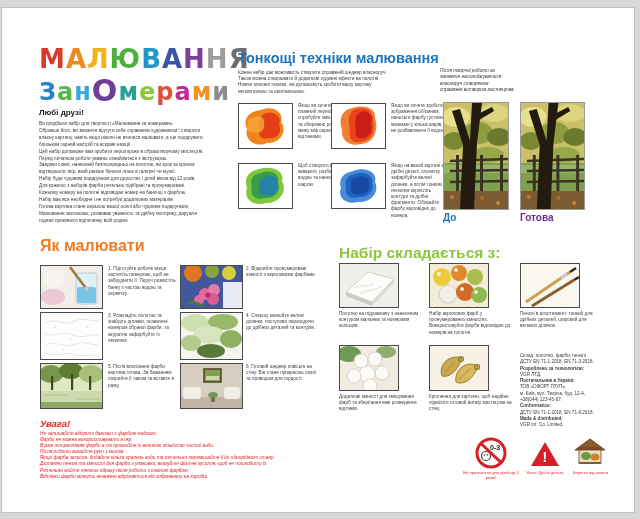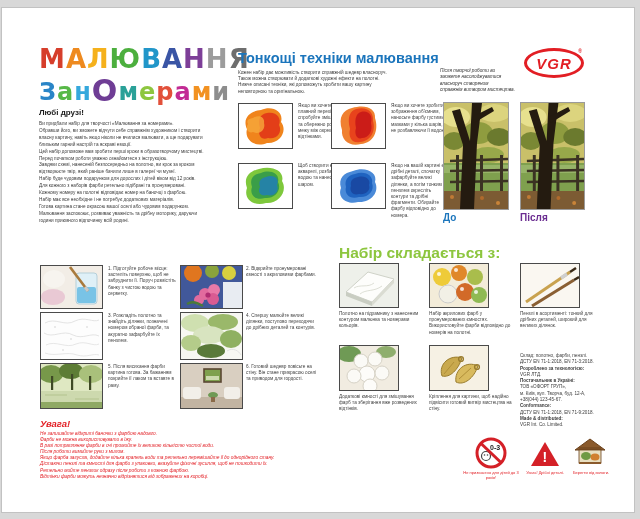--- a/index.html
+++ b/index.html
@@ -128,24 +128,20 @@
 
   <div class="abs frame" style="left:329px;top:155px;width:55px;height:46px;">
     <svg width="53" height="44" viewBox="0 0 53 44">
       <path d="M21 7 C34 2 46 9 43 18 C48 28 39 39 26 38 C15 41 5 34 9 24 C6 14 12 9 21 7 Z" fill="#4a8ad8"></path>
       <path d="M23 10 C33 6 42 12 40 19 C43 27 36 34 27 33 C18 36 12 30 14 23 C12 15 17 11 23 10 Z" fill="#1f63c0"></path>
       <path d="M26 13 C34 11 39 16 37 21 C39 27 33 31 27 30 C21 32 17 27 19 22 C18 16 21 14 26 13 Z" fill="#1846a0" opacity="0.9"></path>
     </svg>
   </div>
   <div class="abs caption" style="left:389px;top:155px;width:58px;">Якщо на вашій картині є дрібні деталі, спочатку зафарбуйте великі ділянки, а потім тонким пензлем окресліть контури та дрібні фрагменти. Обирайте фарбу відповідно до номера.</div>
 
-  <div class="abs vgr" style="left:522px;top:40px;">
-    <span>VGR</span>
-    <span class="reg">®</span>
-  </div>
 
   <div class="abs note" style="left:438px;top:60px;width:110px;">
       <div>Після творчої роботи ви</div>
       <div>зможете насолоджуватися</div>
       <div>власноруч створеним</div>
       <div>справжнім витвором мистецтва.</div>
     </div>
 
   <div class="abs" style="left:441px;top:94px;width:66px;height:108px;border:1px solid #9a9a9a;box-sizing:border-box;">
     <svg width="64" height="106" viewBox="0 0 64 106">
@@ -193,22 +189,23 @@
       <line x1="6" y1="68" x2="64" y2="67" stroke="#3b3223" stroke-width="2.4"></line>
       <line x1="6" y1="79" x2="64" y2="78" stroke="#3b3223" stroke-width="2.4"></line>
       <rect x="12" y="52" width="3" height="36" fill="#3b3223"></rect>
       <rect x="36" y="52" width="3" height="36" fill="#3b3223"></rect>
       <rect x="56" y="52" width="3" height="36" fill="#3b3223"></rect>
       <path d="M16 106 L19 42 L8 8 L16 6 L26 38 L28 0 L38 0 L33 40 L30 106 Z" fill="#241b10"></path>
       <path d="M28 14 L48 4 L50 8 L30 20 Z" fill="#241b10"></path>
     </svg>
   </div>
   <div class="abs ba-label" style="left:441px;top:204px;width:66px;color:var(--blue);">До</div>
-  <div class="abs ba-label" style="left:518px;top:204px;width:65px;color:var(--purple);">Після</div>
-
+  <div class="abs ba-label" style="left:518px;top:204px;width:65px;color:var(--purple);">Готова</div>
+
+  <h2 class="abs h-orange" style="left:38px;top:229px;">Як малювати</h2>
 
   <div class="abs frame" style="left:38px;top:257px;width:63px;height:44px;">
     <svg width="61" height="42" viewBox="0 0 61 42">
       <rect width="61" height="42" fill="#f2ede6"></rect>
       <ellipse cx="13" cy="13" rx="11" ry="9" fill="#f7f4ef"></ellipse>
       <ellipse cx="12" cy="31" rx="12" ry="8" fill="#e9c9d4"></ellipse>
       <rect x="35" y="7" width="21" height="31" rx="3" fill="#dff0f7" stroke="#b5cfd9"></rect>
       <rect x="36" y="21" width="19" height="16" rx="2" fill="#79c3e6"></rect>
       <line x1="29" y1="1" x2="47" y2="25" stroke="#a97a3d" stroke-width="2.6"></line>
       <line x1="44" y1="21" x2="47" y2="25" stroke="#c9c9c9" stroke-width="3"></line>

